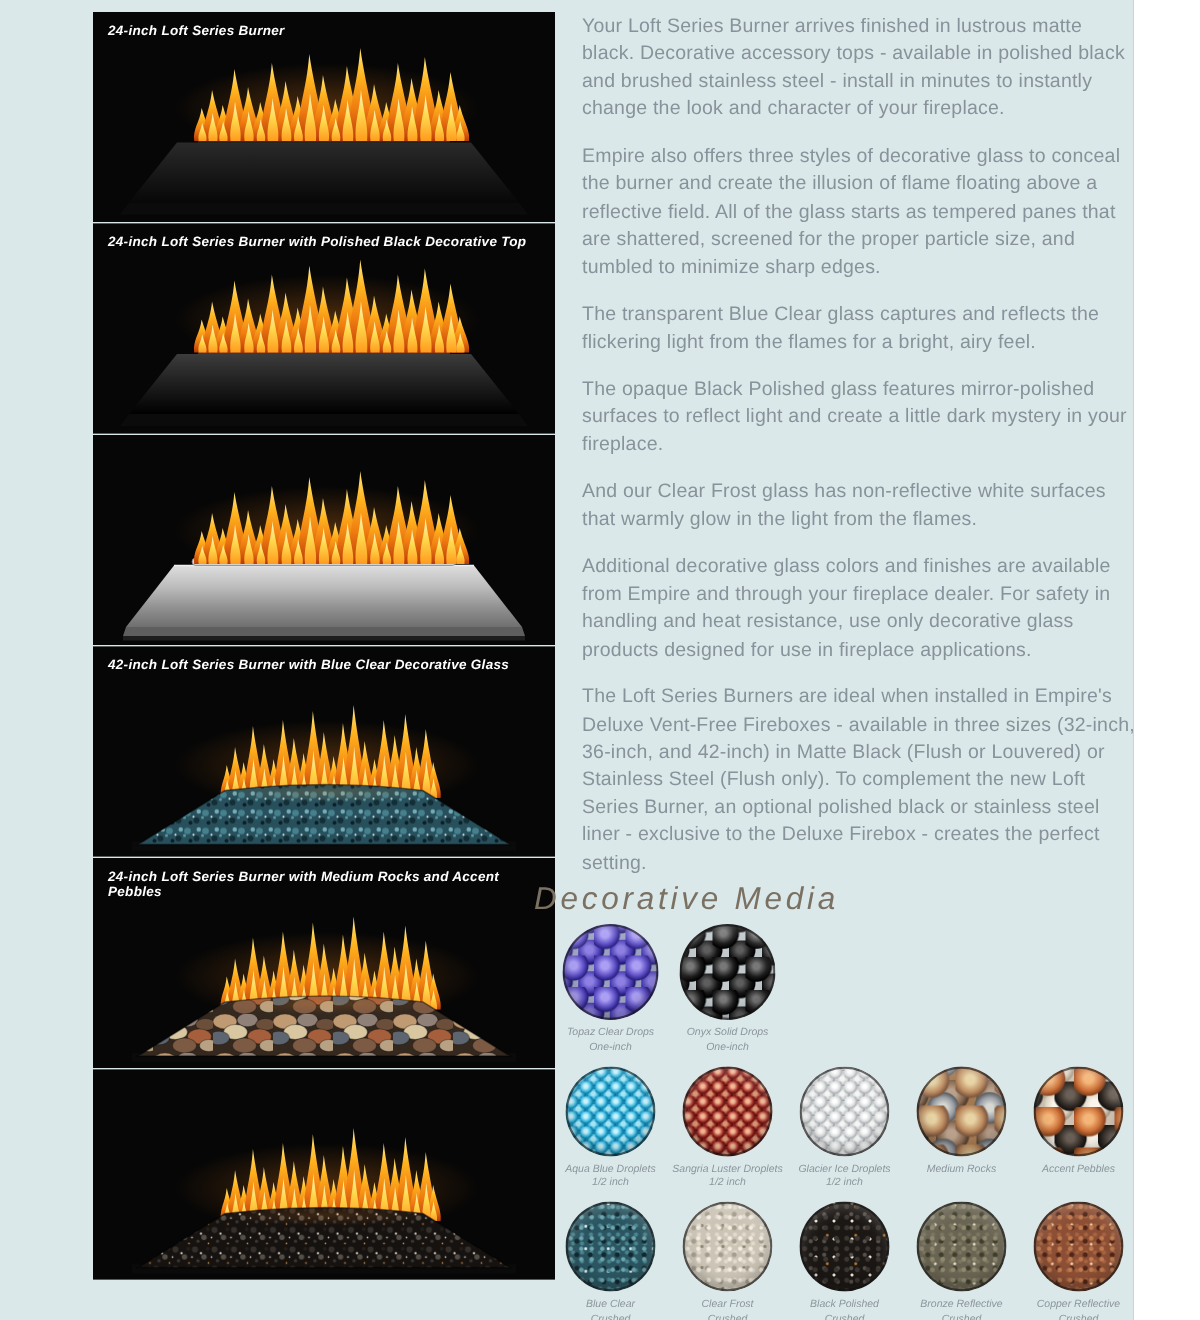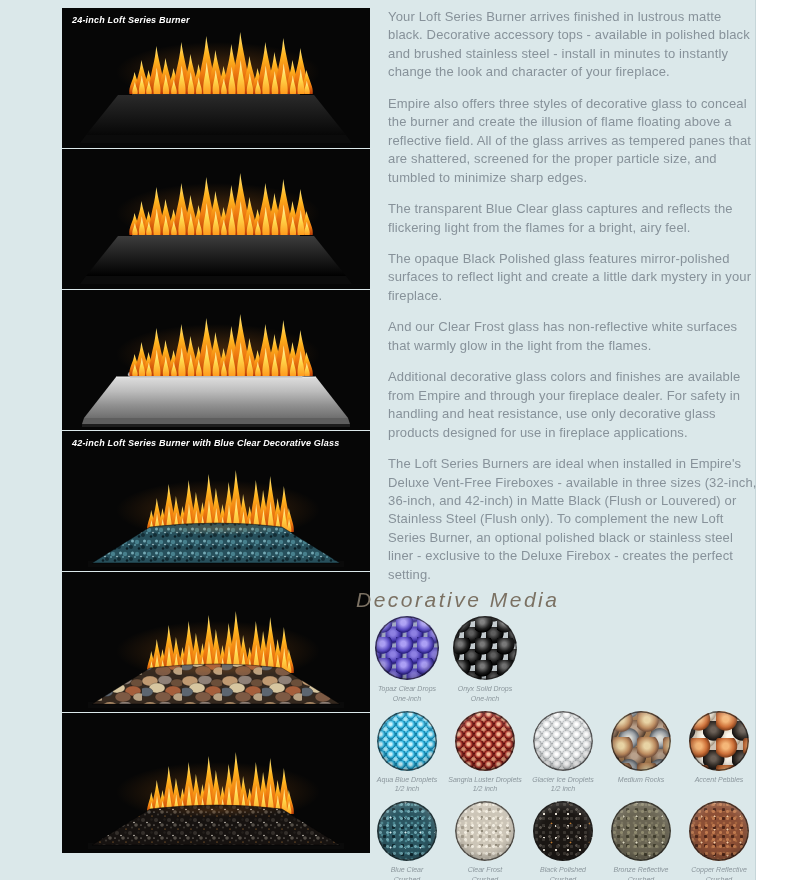--- a/index.html
+++ b/index.html
@@ -219,20 +219,21 @@
           <path d="M 193.381 86 C 192.381 80.566 195.08335 78.135 195.7381 71.7 C 197.17855 78.85 199.619 81.996 198.619 86 Z" fill="url(#fi0)"></path>
           <path d="M 200.562 86 C 199.562 75.132 202.7967 70.27 203.6562 57.4 C 205.5471 71.7 208.438 77.992 207.438 86 Z" fill="url(#fi0)"></path>
           <path d="M 209.877 86 C 208.877 77.222 211.90695 73.295 212.6877 62.9 C 214.40535 74.45 217.123 79.532 216.123 86 Z" fill="url(#fi0)"></path>
           <path d="M 218.436 86 C 217.436 74.29599999999999 220.7526 69.06 221.6436 55.199999999999996 C 223.6038 70.6 226.564 77.376 225.564 86 Z" fill="url(#fi0)"></path>
           <path d="M 228.129 86 C 227.129 78.894 229.99515 75.715 230.7129 67.3 C 232.29195 76.65 234.871 80.764 233.871 86 Z" fill="url(#fi0)"></path>
           <path d="M 235.751 86 C 234.751 76.386 237.86285 72.085 238.6751 60.7 C 240.46205 73.35 243.249 78.916 242.249 86 Z" fill="url(#fi0)"></path>
           <path d="M 242.444 86 C 241.444 80.984 244.1054 78.74 244.7444 72.8 C 246.1502 79.4 248.556 82.304 247.556 86 Z" fill="url(#fi0)"></path>
         </svg>
       </div>
     <div class="photo">
+      <span class="photo-label">24-inch Loft Series Burner with Polished Black Decorative Top</span>
     <svg viewBox="0 0 308 140" width="308" height="140">
           <rect width="308" height="140" fill="#060606"></rect>
           <defs>
             <linearGradient id="fo1" x1="0" y1="1" x2="0" y2="0">
               <stop offset="0" stop-color="#b93a07"></stop>
               <stop offset="0.35" stop-color="#ef7c10"></stop>
               <stop offset="0.7" stop-color="#ffb41f"></stop>
               <stop offset="1" stop-color="#ffe87d"></stop>
             </linearGradient>
             <linearGradient id="fi1" x1="0" y1="1" x2="0" y2="0">
@@ -551,20 +552,21 @@
             <path d="M 228.129 101 C 227.129 93.894 229.99515 90.715 230.7129 82.3 C 232.29195 91.65 234.871 95.764 233.871 101 Z" fill="url(#fi3)"></path>
             <path d="M 235.751 101 C 234.751 91.386 237.86285 87.085 238.6751 75.7 C 240.46205 88.35 243.249 93.916 242.249 101 Z" fill="url(#fi3)"></path>
             <path d="M 242.444 101 C 241.444 95.984 244.1054 93.74 244.7444 87.8 C 246.1502 94.4 248.556 97.304 247.556 101 Z" fill="url(#fi3)"></path>
           </g>
           <rect x="26" y="130" width="256" height="6" fill="#0a0a0a"></rect>
           <path d="M30 132 L88 96 Q156 88 220 96 L278 132 Z" fill="url(#pm3)" stroke="rgba(0,0,0,.45)" stroke-width="1"></path>
           <ellipse cx="156" cy="97" rx="76" ry="7" fill="url(#rg3)" opacity="0.18"></ellipse>
         </svg>
       </div>
     <div class="photo">
+      <span class="photo-label">24-inch Loft Series Burner with Medium Rocks and Accent Pebbles</span>
     <svg viewBox="0 0 308 140" width="308" height="140">
           <rect width="308" height="140" fill="#060606"></rect>
           <defs>
             <linearGradient id="fo4" x1="0" y1="1" x2="0" y2="0">
               <stop offset="0" stop-color="#b93a07"></stop>
               <stop offset="0.35" stop-color="#ef7c10"></stop>
               <stop offset="0.7" stop-color="#ffb41f"></stop>
               <stop offset="1" stop-color="#ffe87d"></stop>
             </linearGradient>
             <linearGradient id="fi4" x1="0" y1="1" x2="0" y2="0">
@@ -719,21 +721,21 @@
           </g>
           <rect x="26" y="130" width="256" height="6" fill="#0a0a0a"></rect>
           <path d="M30 132 L88 96 Q156 88 220 96 L278 132 Z" fill="url(#pm5)" stroke="rgba(0,0,0,.45)" stroke-width="1"></path>
           <ellipse cx="156" cy="97" rx="76" ry="7" fill="url(#rg5)" opacity="0.18"></ellipse>
         </svg>
       </div>
   </div>
 
   <div class="copy">
     <p>Your Loft Series Burner arrives finished in lustrous matte black.  Decorative accessory tops - available in polished black and brushed stainless steel - install in minutes to instantly change the look and character of your fireplace.</p>
-    <p>Empire also offers three styles of decorative glass to conceal the burner and create the illusion of flame floating above a reflective field.  All of the glass arrives as tempered panes that are shattered, screened for the proper particle size, and tumbled to minimize sharp edges.</p>
+    <p>Empire also offers three styles of decorative glass to conceal the burner and create the illusion of flame floating above a reflective field.  All of the glass starts as tempered panes that are shattered, screened for the proper particle size, and tumbled to minimize sharp edges.</p>
     <p>The transparent Blue Clear glass captures and reflects the flickering light from the flames for a bright, airy feel.</p>
     <p>The opaque Black Polished glass features mirror-polished surfaces to reflect light and create a little dark mystery in your fireplace.</p>
     <p>And our Clear Frost glass has non-reflective white surfaces that warmly glow in the light from the flames.</p>
     <p>Additional decorative glass colors and finishes are available from Empire and through your fireplace dealer.  For safety in handling and heat resistance, use only decorative glass products designed for use in fireplace applications.</p>
     <p>The Loft Series Burners are ideal when installed in Empire's Deluxe Vent-Free Fireboxes - available in three sizes (32-inch, 36-inch, and 42-inch) in Matte Black (Flush or Louvered) or Stainless Steel (Flush only).  To complement the new Loft Series Burner, an optional polished black or stainless steel liner - exclusive to the Deluxe Firebox - creates the perfect setting.</p>
   </div>
 
   <div class="media-title">Decorative Media</div>
 
   <div class="media-rows">

